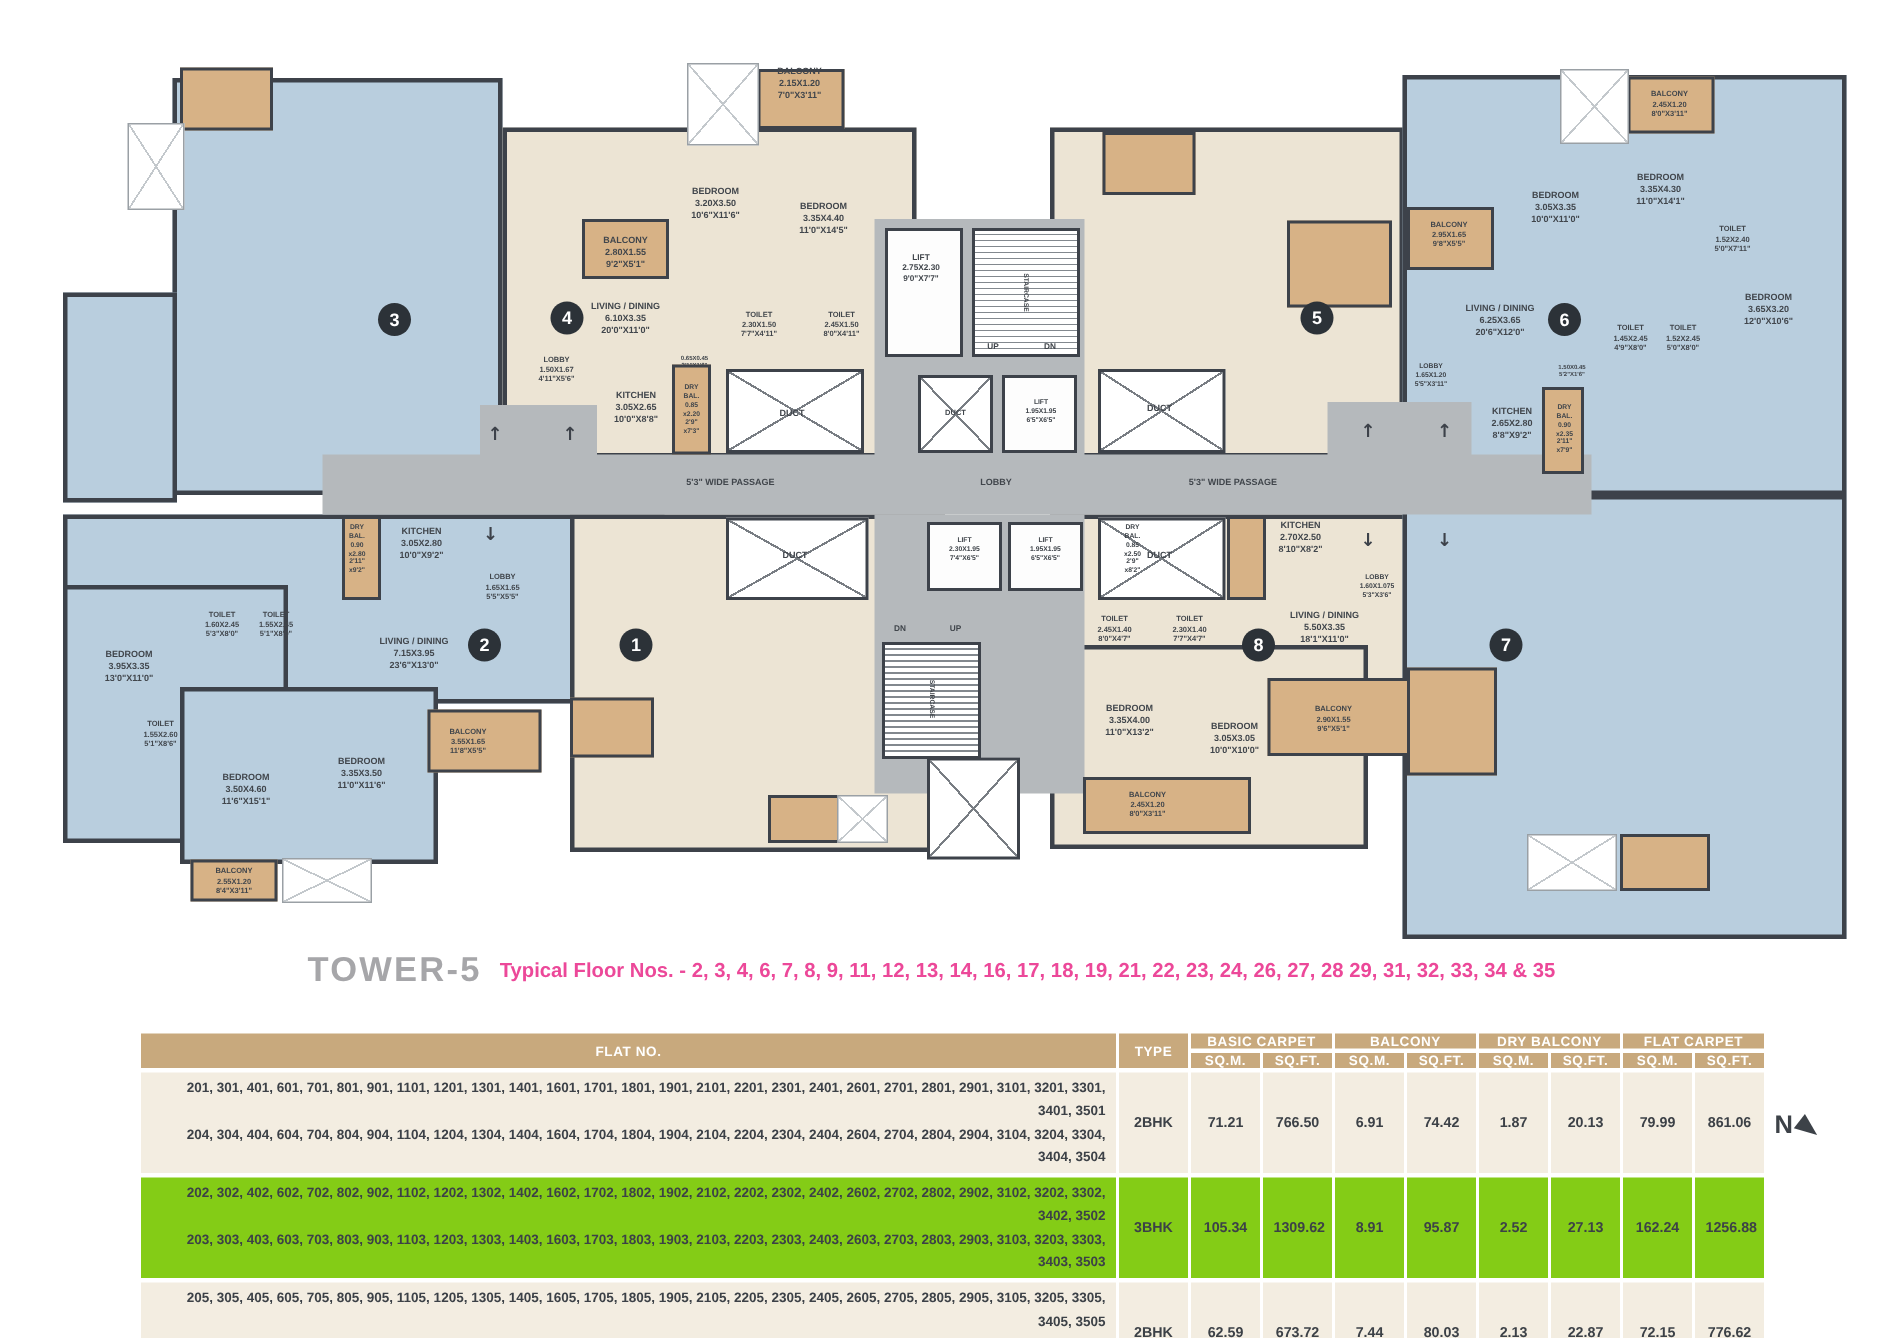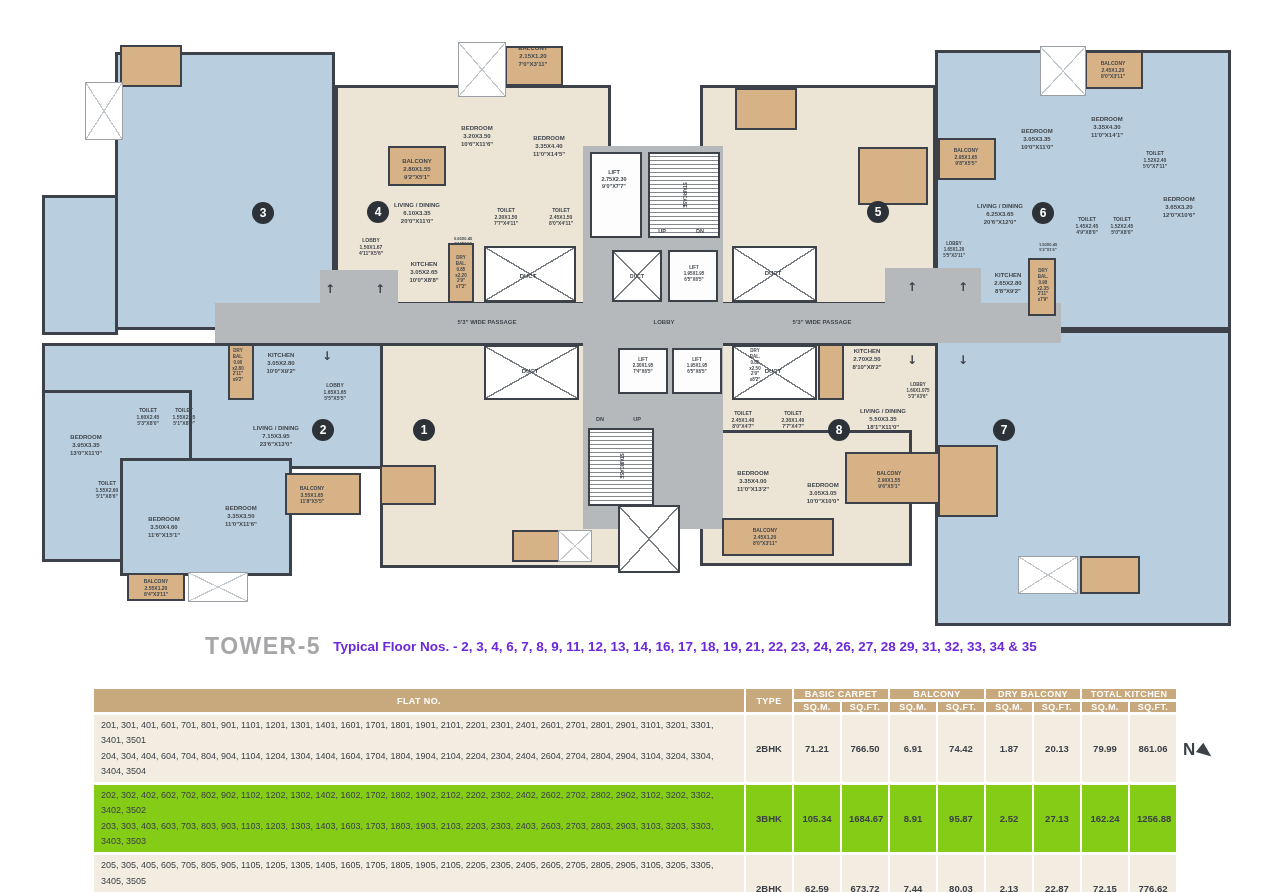--- a/index.html
+++ b/index.html
@@ -27,28 +27,28 @@
           font-weight:bold;line-height:1.3;white-space:pre;}
   .plabel.rot{transform:translate(-50%,-50%) rotate(90deg);}
   .ucircle{position:absolute;width:22px;height:22px;border-radius:50%;background:#2c3238;
            color:#fff;font-weight:bold;font-size:12px;line-height:22px;text-align:center;
            transform:translate(-50%,-50%);}
   .arrow{position:absolute;transform:translate(-50%,-50%);font-family:"DejaVu Sans",sans-serif;
          font-weight:bold;font-size:12px;color:#3d424a;}
   
   #titlebar{position:absolute;top:633px;left:205px;display:flex;align-items:center;gap:12px;}
   #titlebar .tower{font-weight:bold;font-size:23px;color:#a6a6a9;letter-spacing:1.5px;}
-  #titlebar .floors{font-weight:bold;font-size:13.5px;color:#6d28d9;}
+  #titlebar .floors{font-weight:bold;font-size:13.5px;color:#ec4899;}
   
   #towertable{position:absolute;top:686px;left:92px;width:1086px;}
   #towertable table{border-collapse:separate;border-spacing:2px 3px;table-layout:fixed;width:1086px;}
   #towertable th{background:#c8a97d;color:#fff;font-weight:bold;font-size:9px;
                  padding:0 3px;letter-spacing:.4px;text-align:center;}
   #towertable td{font-size:9px;color:#3c4147;padding:3px 7px;vertical-align:middle;}
-  #towertable td.flats{text-align:left;font-weight:normal;line-height:1.7;margin-top:35px;}
+  #towertable td.flats{text-align:right;font-weight:bold;line-height:1.7;margin-top:35px;}
   #towertable td.num,#towertable td.type{text-align:center;font-weight:bold;font-size:9.5px;}
   tr.cream-row td{background:#f3ede1;}
   tr.blue-row  td{background:#84cc16;}
   
   #compass{position:absolute;top:740px;left:1183px;display:flex;align-items:flex-start;gap:3px;}
   #compass .n{font-weight:bold;font-size:17px;color:#3d4248;}
   #compass .tri{width:0;height:0;border-top:6px solid transparent;border-bottom:6px solid transparent;
                 border-left:15px solid #3d4248;transform:rotate(38deg);margin-top:6px;}
 </style>
 </head>
@@ -320,21 +320,21 @@
           <col style="width:46px">
           <col style="width:46px">
       </colgroup>
       <thead>
           <tr>
             <th rowspan="2">FLAT NO.</th>
             <th rowspan="2">TYPE</th>
             <th colspan="2">BASIC CARPET</th>
             <th colspan="2">BALCONY</th>
             <th colspan="2">DRY BALCONY</th>
-            <th colspan="2">TOTAL KITCHEN</th>
+            <th colspan="2">FLAT CARPET</th>
           </tr>
           <tr>
             <th>SQ.M.</th>
             <th>SQ.FT.</th>
             <th>SQ.M.</th>
             <th>SQ.FT.</th>
             <th>SQ.M.</th>
             <th>SQ.FT.</th>
             <th>SQ.M.</th>
             <th>SQ.FT.</th>
@@ -350,21 +350,21 @@
             <td class="num">74.42</td>
             <td class="num">1.87</td>
             <td class="num">20.13</td>
             <td class="num">79.99</td>
             <td class="num">861.06</td>
           </tr>
           <tr class="blue-row">
             <td class="flats">202, 302, 402, 602, 702, 802, 902, 1102, 1202, 1302, 1402, 1602, 1702, 1802, 1902, 2102, 2202, 2302, 2402, 2602, 2702, 2802, 2902, 3102, 3202, 3302, 3402, 3502<br>203, 303, 403, 603, 703, 803, 903, 1103, 1203, 1303, 1403, 1603, 1703, 1803, 1903, 2103, 2203, 2303, 2403, 2603, 2703, 2803, 2903, 3103, 3203, 3303, 3403, 3503</td>
             <td class="type">3BHK</td>
             <td class="num">105.34</td>
-            <td class="num">1684.67</td>
+            <td class="num">1309.62</td>
             <td class="num">8.91</td>
             <td class="num">95.87</td>
             <td class="num">2.52</td>
             <td class="num">27.13</td>
             <td class="num">162.24</td>
             <td class="num">1256.88</td>
           </tr>
           <tr class="cream-row">
             <td class="flats">205, 305, 405, 605, 705, 805, 905, 1105, 1205, 1305, 1405, 1605, 1705, 1805, 1905, 2105, 2205, 2305, 2405, 2605, 2705, 2805, 2905, 3105, 3205, 3305, 3405, 3505<br>208, 308, 408, 608, 708, 808, 908, 1108, 1208, 1308, 1408, 1608, 1708, 1808, 1908, 2108, 2208, 2308, 2408, 2608, 2708, 2808, 2908, 3108, 3208, 3308, 3408, 3508</td>
             <td class="type">2BHK</td>

